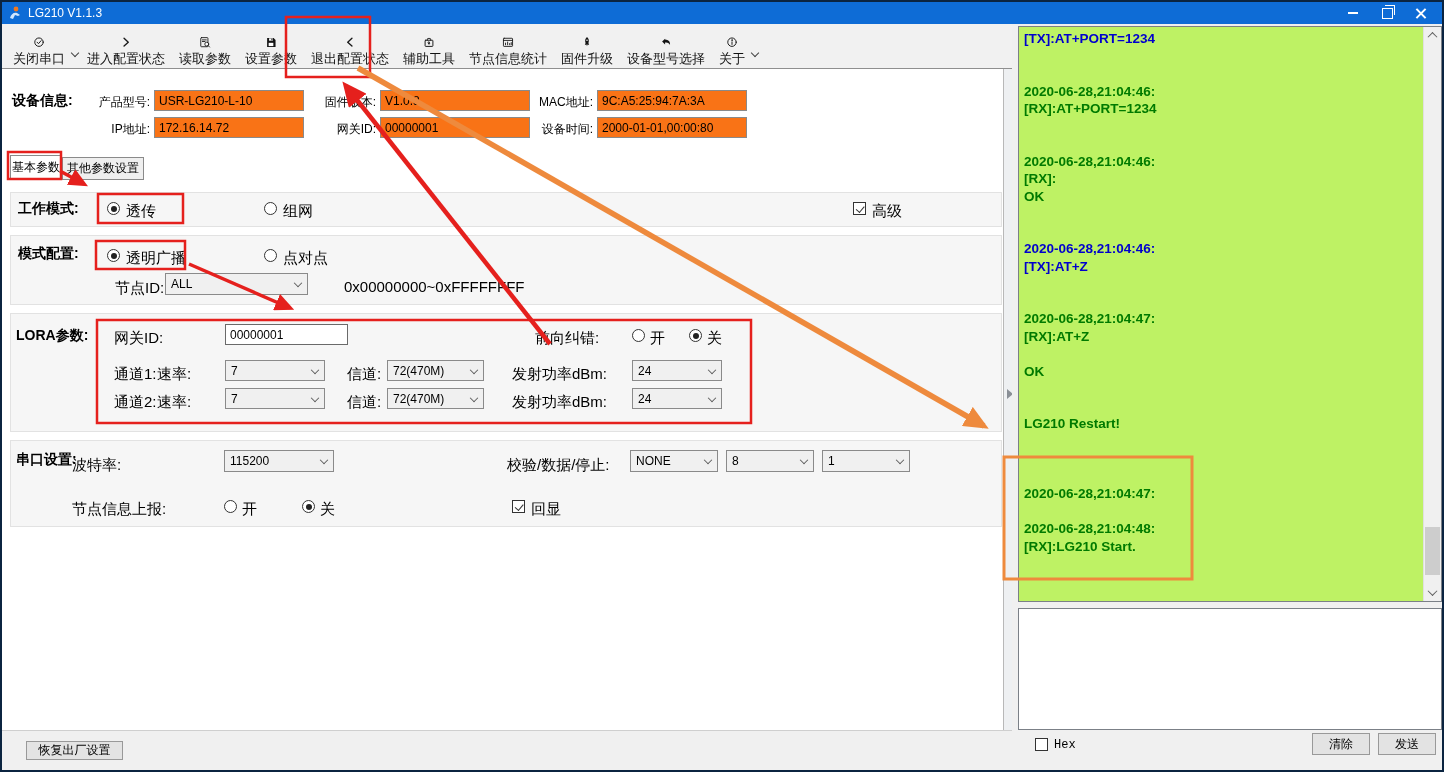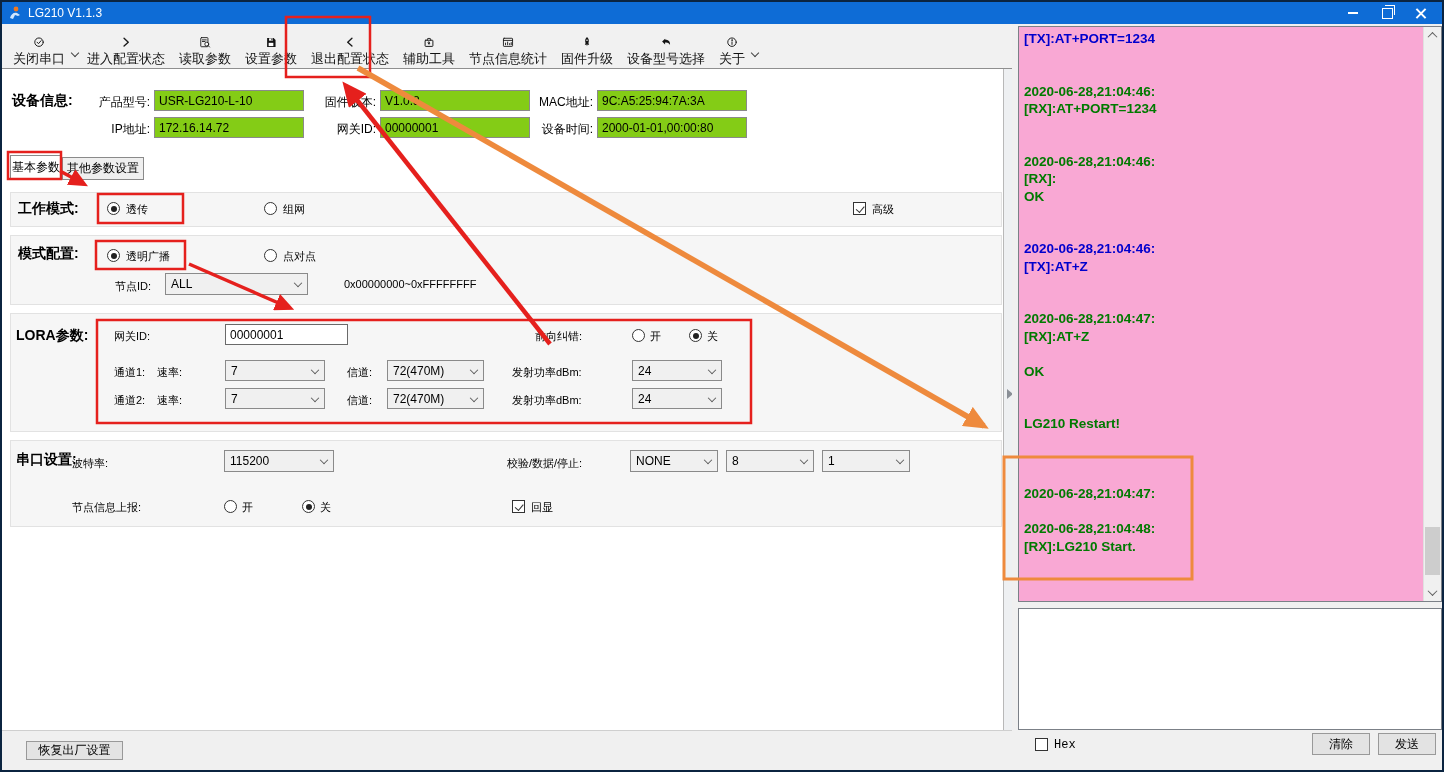--- a/index.html
+++ b/index.html
@@ -29,47 +29,47 @@
   .chev-down{width:5px;height:5px;border-right:1.4px solid #444;border-bottom:1.4px solid #444;transform:rotate(45deg);}
   
   .main-white{position:absolute;left:0;top:67px;width:1002px;height:661px;background:#fff;border-right:1px solid #b8b8b8;box-sizing:border-box;}
   .splitter{position:absolute;left:1002px;top:67px;width:14px;height:661px;background:#eef0f2;}
   .splitter .tri{position:absolute;left:3px;top:320px;width:0;height:0;border-top:5px solid transparent;border-bottom:5px solid transparent;border-left:6px solid #8a8f96;}
   .right-region{position:absolute;left:1010px;top:22px;width:434px;height:750px;background:#f0f0f0;}
   .bottom-strip{position:absolute;left:0;top:728px;width:1010px;height:44px;background:#f0f0f0;border-top:1px solid #cfcfcf;box-sizing:border-box;}
   
   .sec-title{position:absolute;font-weight:bold;font-size:14px;color:#000;}
   .fld-label{position:absolute;font-size:12px;color:#000000;text-align:right;}
-  .fld-box{position:absolute;background:#84cc16;border:1px solid #8a8a8a;font-size:12px;color:#000;
+  .fld-box{position:absolute;background:#f97316;border:1px solid #8a8a8a;font-size:12px;color:#000;
            display:flex;align-items:center;padding:0 4px;box-sizing:border-box;}
   .fld-box.editable{background:#fff;border-color:#6a6a6a;}
   
   .tab{position:absolute;font-size:12px;display:flex;align-items:center;justify-content:center;
        border:1px solid #8a8a8a;box-sizing:border-box;cursor:pointer;}
   .tab.active{background:#fff;border-bottom:1px solid #fff;z-index:2;}
   .tab.inactive{background:#efefef;}
   
   .band{position:absolute;left:8px;width:992px;background:#f6f6f6;border:1px solid #e2e2e2;box-sizing:border-box;}
-  .small-label{position:absolute;font-size:11px;color:#000;white-space:nowrap;}
+  .small-label{position:absolute;font-size:15px;color:#000;white-space:nowrap;}
   
   .radio{position:absolute;width:13px;height:13px;border:1px solid #333;border-radius:50%;background:#fff;box-sizing:border-box;cursor:pointer;}
   .radio.sel:after{content:"";position:absolute;left:2.5px;top:2.5px;width:6px;height:6px;border-radius:50%;background:#222;}
   .checkbox{position:absolute;width:13px;height:13px;border:1px solid #333;background:#fff;box-sizing:border-box;cursor:pointer;}
   .checkbox.checked:after{content:"";position:absolute;left:2px;top:2.5px;width:7px;height:3.5px;
        border-left:1.8px solid #333;border-bottom:1.8px solid #333;transform:rotate(-50deg);}
   
   .dd{position:absolute;background:#f0f0f0;border:1px solid #8a8a8a;font-size:12px;color:#000;
       display:flex;align-items:center;padding:0 16px 0 5px;box-sizing:border-box;cursor:pointer;}
   .dd .chev{position:absolute;right:6px;top:50%;width:5px;height:5px;border-right:1.4px solid #555;
       border-bottom:1.4px solid #555;transform:translateY(-65%) rotate(45deg);}
   
   .btn{position:absolute;background:#e3e3e3;border:1px solid #999;font-size:12px;color:#000;
        display:flex;align-items:center;justify-content:center;box-sizing:border-box;cursor:pointer;}
   
-  .log-box{position:absolute;left:1016px;top:24px;width:424px;height:576px;background:#f9a8d4;
+  .log-box{position:absolute;left:1016px;top:24px;width:424px;height:576px;background:#bef264;
            border:1px solid #7b8087;box-sizing:border-box;overflow:hidden;}
   .log-content{position:absolute;left:5px;top:3px;right:18px;}
   .log-line{height:17.5px;line-height:17.5px;font-size:13.5px;font-weight:bold;white-space:pre;overflow:hidden;}
   .log-line[data-kind="tx"]{color:#0000cd;}
   .log-line[data-kind="rx"]{color:#007a00;}
   .scrollbar{position:absolute;right:0;top:0;width:17px;height:100%;background:#f0f0f0;border-left:1px solid #e0e0e0;}
   .sb-arrow{position:absolute;left:0;width:17px;height:17px;display:flex;align-items:center;justify-content:center;cursor:pointer;}
   .sb-up{top:0;} .sb-down{bottom:0;}
   .chev-up-g{width:6px;height:6px;border-left:1.5px solid #606060;border-top:1.5px solid #606060;transform:rotate(45deg) translate(1px,1px);}
   .chev-down-g{width:6px;height:6px;border-right:1.5px solid #606060;border-bottom:1.5px solid #606060;transform:rotate(45deg) translate(-1px,-1px);}

